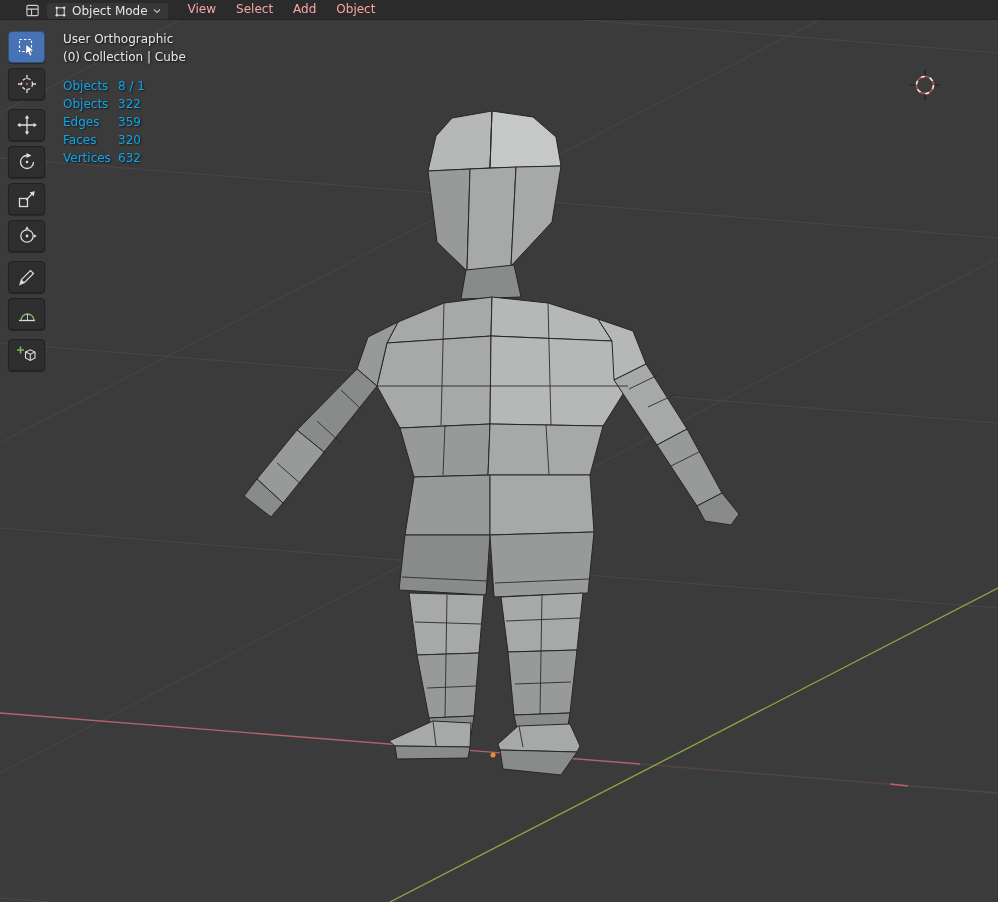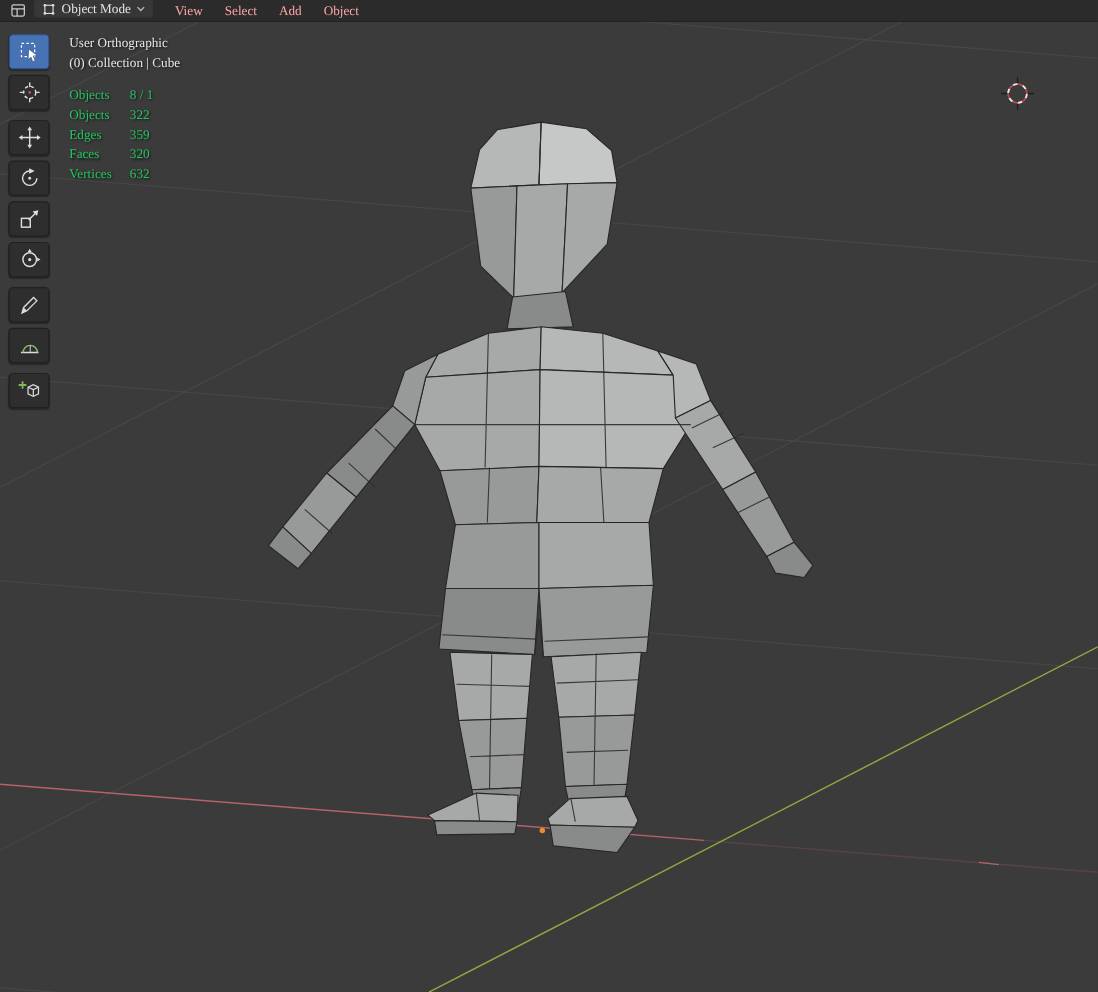--- a/index.html
+++ b/index.html
@@ -19,21 +19,21 @@
     width:998px;height:902px;overflow:hidden;position:relative;
     background:var(--viewport-bg);
     font-family:"DejaVu Sans","Liberation Sans",sans-serif;
     -webkit-font-smoothing:antialiased;
   }
 
   
   .header{
     position:absolute;top:0;left:0;right:0;height:20px;z-index:30;
     background:var(--header-bg);border-bottom:1px solid #232323;
-    display:flex;align-items:flex-start;padding:0 4px;box-sizing:border-box;font-family:Liberation Serif, serif;
+    display:flex;align-items:flex-end;padding:0 20px;box-sizing:border-box;
   }
   .editor-btn{
     background:none;border:none;padding:0 5px;height:18px;
     display:flex;align-items:center;cursor:default;
   }
   .mode-dd{
     display:flex;align-items:center;gap:5px;height:16px;
     background:#373737;border-radius:3px;padding:0 7px;margin:0 10px 0 2px;
     color:#e4e4e4;font-size:12px;line-height:16px;cursor:default;
   }
@@ -51,25 +51,24 @@
     box-shadow:0 1px 1px rgba(0,0,0,.35);cursor:default;
   }
   .tool-btn.group-start{margin-top:4px}
   .tool-btn.active{background:var(--accent);border-color:#32507d}
 
   
   .overlay{
     position:absolute;top:30px;left:63px;z-index:10;
     color:var(--text-primary);font-size:12px;
     text-shadow:1px 1px 2px rgba(0,0,0,.7);
-    font-family:Liberation Serif, serif;
   }
   .overlay .line{line-height:18px;white-space:nowrap}
   .stats{margin-top:11px}
-  .stats .row{display:flex;line-height:18px;color:#22c55e;white-space:nowrap}
+  .stats .row{display:flex;line-height:18px;color:#0ea5e9;white-space:nowrap}
   .stats .row .lbl{width:55px}
 
   
   svg.viewport{position:absolute;top:0;left:0;z-index:0;display:block}
   .grid line{stroke:var(--grid-line);stroke-width:1}
   .axx{stroke:var(--axis-x);stroke-width:1.3}
   .axx.dim{opacity:.22}
   .axy{stroke:var(--axis-y);stroke-width:1.3}
   .origin{fill:var(--origin-orange)}
   .cur-white{fill:none;stroke:#eaeaea;stroke-width:1.7;stroke-dasharray:4.45 4.45}

